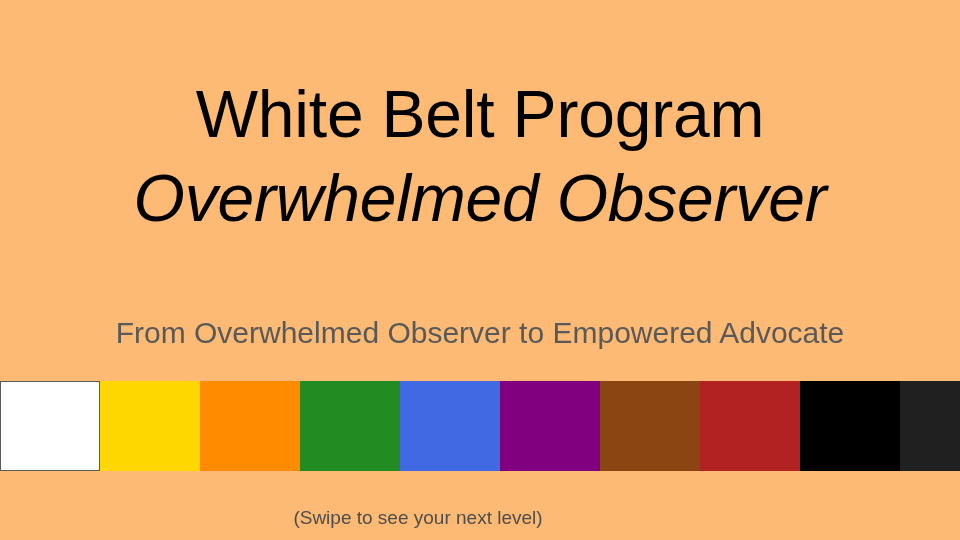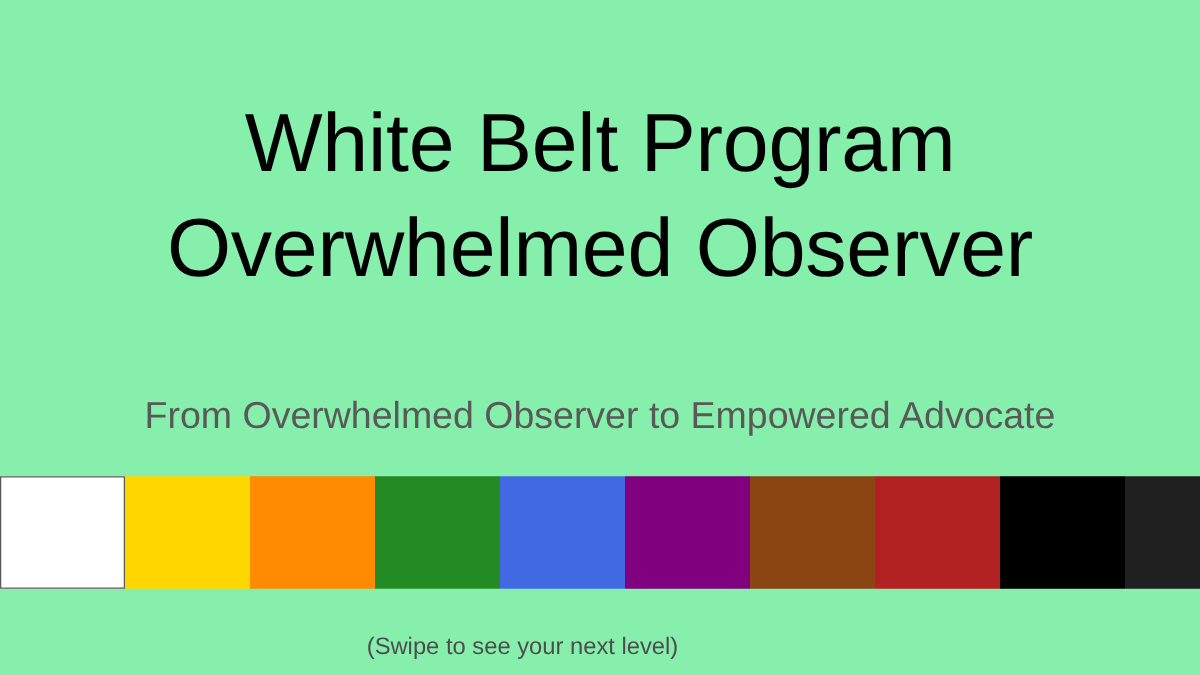--- a/index.html
+++ b/index.html
@@ -88,25 +88,25 @@
     font-size: 19px;
     font-weight: 400;
     line-height: 25px;
     color: #4d4d4d;
     white-space: nowrap;
   }
 </style>
 </head>
 <body>
 
-<div id="slide" style="background: #86efac;">
+<div id="slide" style="background: #fdba74;">
 
   <div id="title-block">
     <span class="title-line" style="color: rgb(0, 0, 0);">White Belt Program</span>
-    <span class="title-line" style="color: rgb(0, 0, 0);">Overwhelmed Observer</span>
+    <span class="title-line" style="color: rgb(0, 0, 0); font-style: italic;">Overwhelmed Observer</span>
   </div>
 
   <div id="subtitle" style="color: rgb(89, 89, 89);">From Overwhelmed Observer to Empowered Advocate</div>
 
   <div id="belt-strip">
       <div class="belt-swatch bordered" style="background: rgb(255, 255, 255);"></div>
       <div class="belt-swatch" style="background: rgb(255, 215, 0);"></div>
       <div class="belt-swatch" style="background: rgb(255, 140, 0);"></div>
       <div class="belt-swatch" style="background: rgb(34, 139, 34);"></div>
       <div class="belt-swatch" style="background: rgb(65, 105, 225);"></div>

